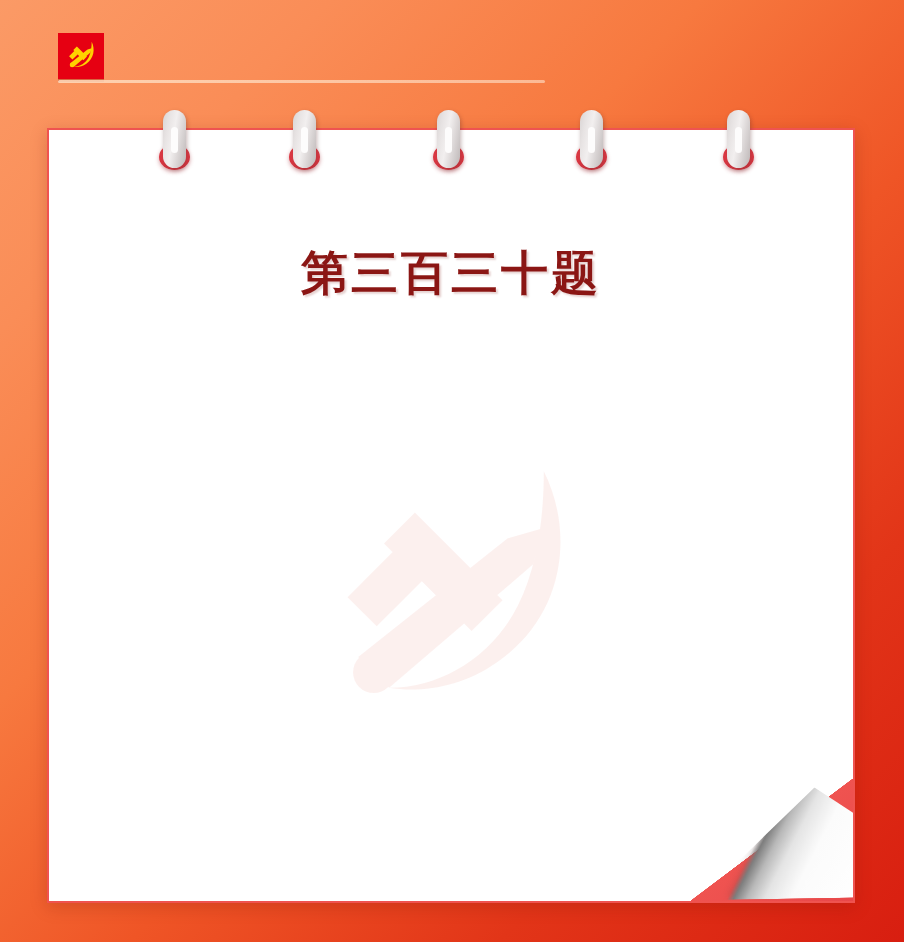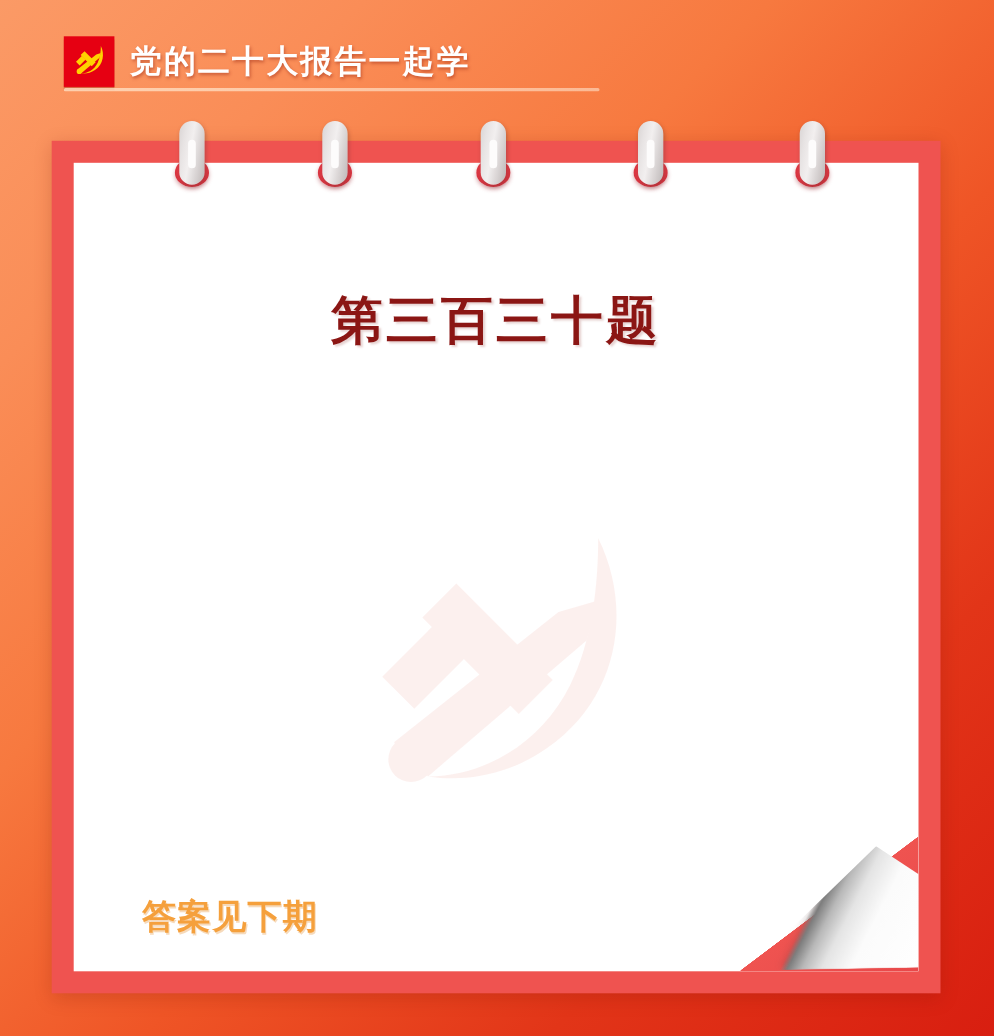--- a/index.html
+++ b/index.html
@@ -48,21 +48,21 @@
     background:linear-gradient(90deg, rgba(255,220,190,.85), rgba(255,235,215,.55));
     border-radius:2px;
   }
 
   
   #card {
     position:absolute;
     left:47px; top:128px;
     width:808px; height:775px;
     background:#ef5350;
-    padding:20px;
+    padding:2px;
     box-shadow:0 4px 16px rgba(120,20,10,.22);
   }
   #page {
     position:relative;
     width:100%; height:100%;
     background:#ffffff;
     overflow:hidden;
   }
 
   
@@ -192,41 +192,39 @@
 <div id="header">
   <div id="emblem">
     <svg width="38" height="38" viewBox="0 0 64 64" aria-hidden="true">
       <path d="M50 8 C56 20 54 36 41 45 C34 50 26 51 20 50 C30 50 40 44 45 34 C49 26 50 16 50 8 Z" fill="#ffd200"></path>
       <path d="M14 44 L20 50 L48 26 L50 19 L43 21 Z" fill="#ffd200"></path>
       <path d="M19 22 L25 16 L42 33 L36 39 Z" fill="#ffd200"></path>
       <rect x="13" y="27" width="13" height="8" transform="rotate(-45 19 31)" fill="#ffd200"></rect>
       <circle cx="17" cy="47" r="4" fill="#ffd200"></circle>
     </svg>
   </div>
-  <div id="header-title">党的二十大报告一起学</div>
 </div>
 <div id="header-underline"></div>
 
 <div id="card">
   <div id="page">
 
     <div id="watermark">
       <svg width="330" height="330" viewBox="0 0 64 64" aria-hidden="true">
         <path d="M50 8 C56 20 54 36 41 45 C34 50 26 51 20 50 C30 50 40 44 45 34 C49 26 50 16 50 8 Z" fill="#f6cfc9"></path>
         <path d="M14 44 L20 50 L48 26 L50 19 L43 21 Z" fill="#f6cfc9"></path>
         <path d="M19 22 L25 16 L42 33 L36 39 Z" fill="#f6cfc9"></path>
         <rect x="13" y="27" width="13" height="8" transform="rotate(-45 19 31)" fill="#f6cfc9"></rect>
         <circle cx="17" cy="47" r="4" fill="#f6cfc9"></circle>
       </svg>
     </div>
 
     <div id="q-title">第三百三十题</div>
 
 
-    <div id="answer-note">答案见下期</div>
 
     <div id="curl-wrap">
       <div id="curl-red"></div>
       <div id="curl-paper"></div>
     </div>
 
   </div>
 </div>
 
 <div class="ring" style="left:163px">

